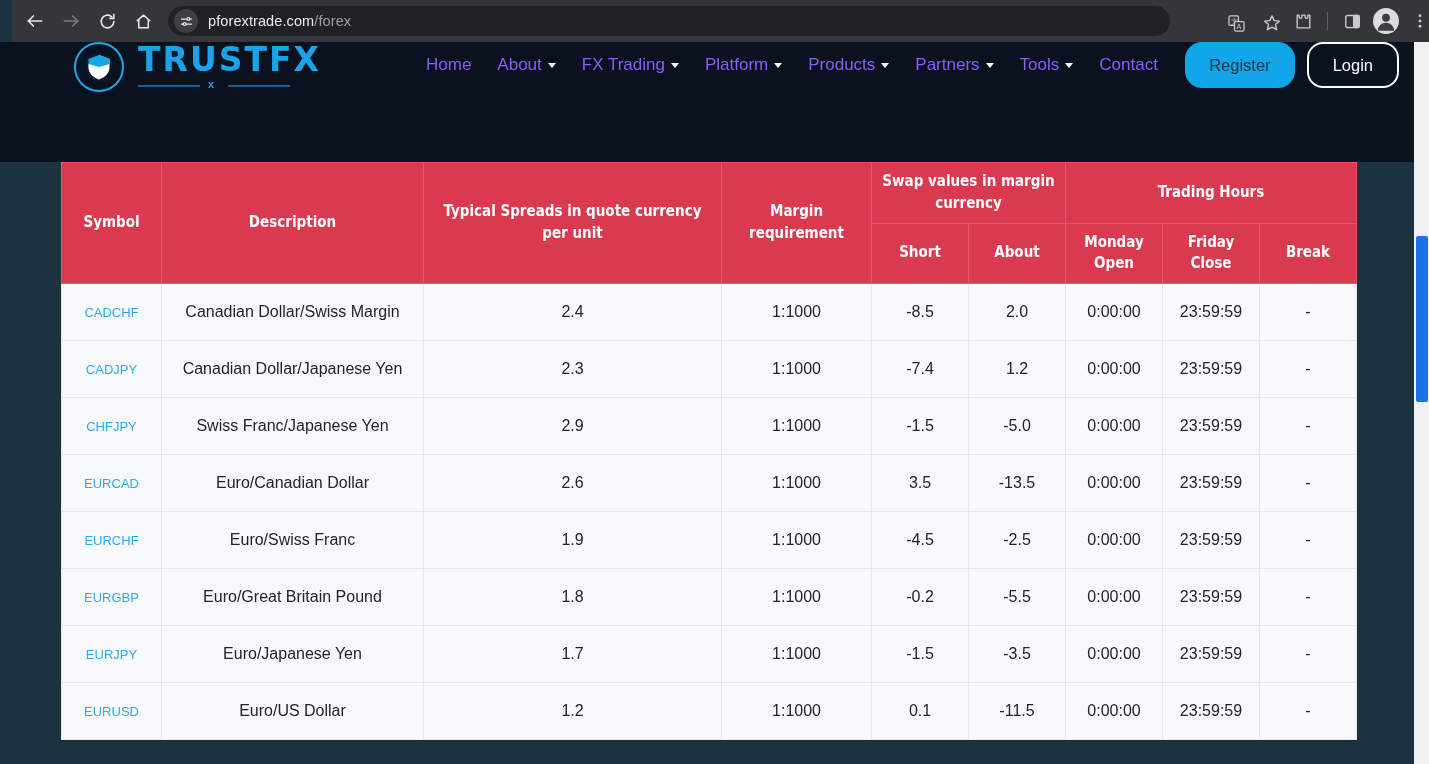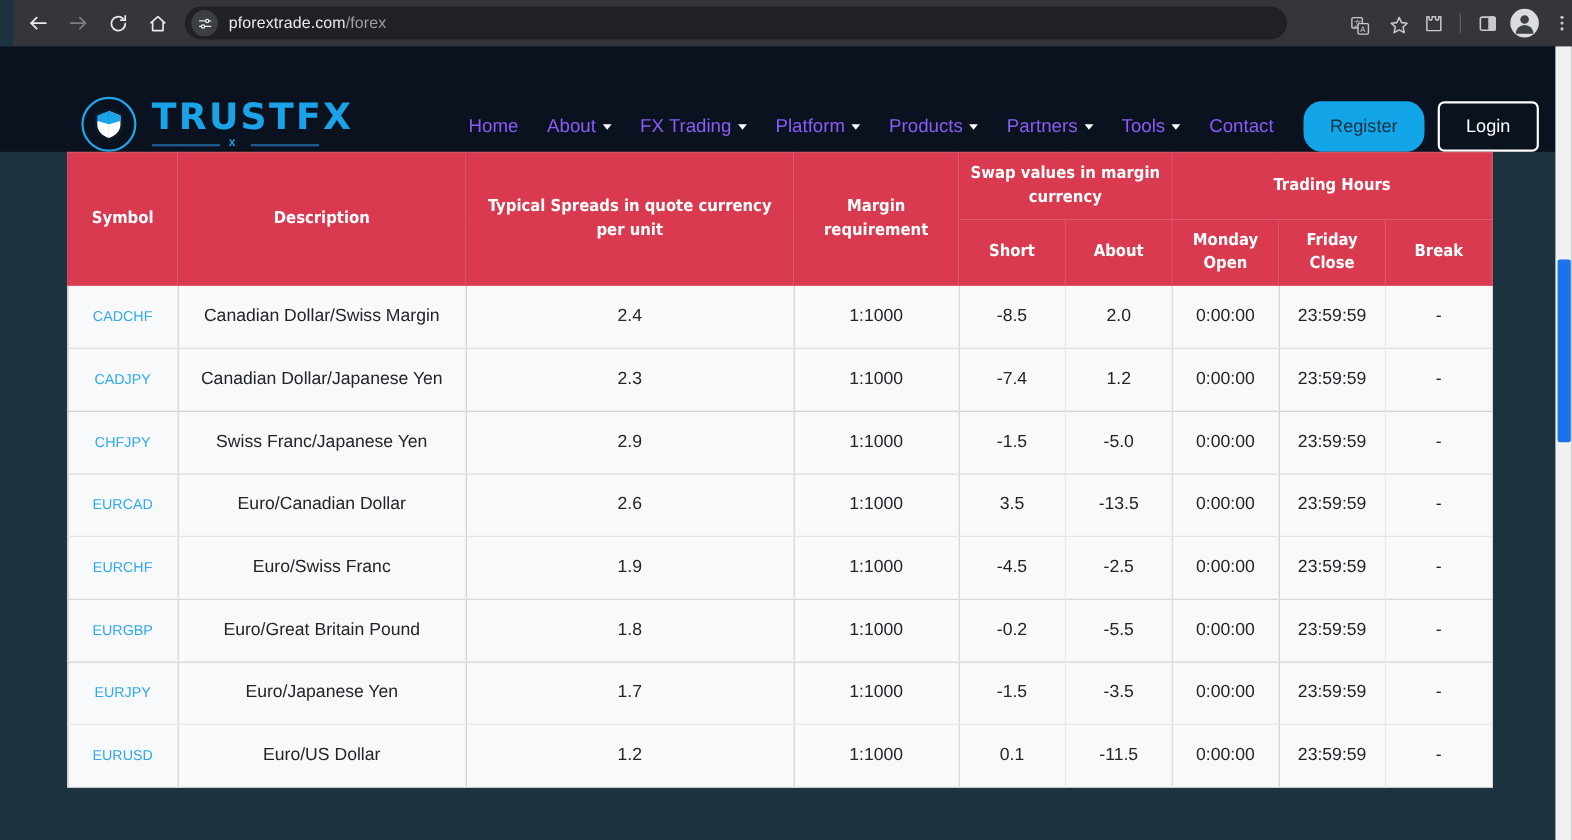--- a/index.html
+++ b/index.html
@@ -75,23 +75,23 @@
   .page {
     position: absolute; top: 42px; left: 0;
     width: 1429px; height: 722px;
     background: #1c333f;
     overflow: hidden;
   }
 
   
   .site-header {
     position: relative;
-    width: 1414px; height: 96px;
+    width: 1414px; height: 120px;
     background: #0a1220;
-    display: flex; align-items: flex-end;
+    display: flex; align-items: flex-start;
   }
   .logo-wrap {
     display: flex; align-items: center;
     margin-left: 74px;
   }
   .logo-mark {
     width: 50px; height: 50px; border-radius: 50%;
     border: 2px solid #1fa7e8;
     display: flex; align-items: center; justify-content: center;
     flex: 0 0 auto;
@@ -150,21 +150,21 @@
     border-radius: 17px;
     display: flex; align-items: center; justify-content: center;
     cursor: pointer;
   }
   .btn-login {
     margin-left: 12px;
     border: 2px solid #ffffff;
     color: #ffffff;
     font-size: 16.5px;
     width: 92px; height: 46px;
-    border-radius: 6px;
+    border-radius: 16px;
     display: flex; align-items: center; justify-content: center;
     cursor: pointer;
   }
 
   
   .table-zone {
     position: relative;
     width: 1414px;
   }
   table.fx {

